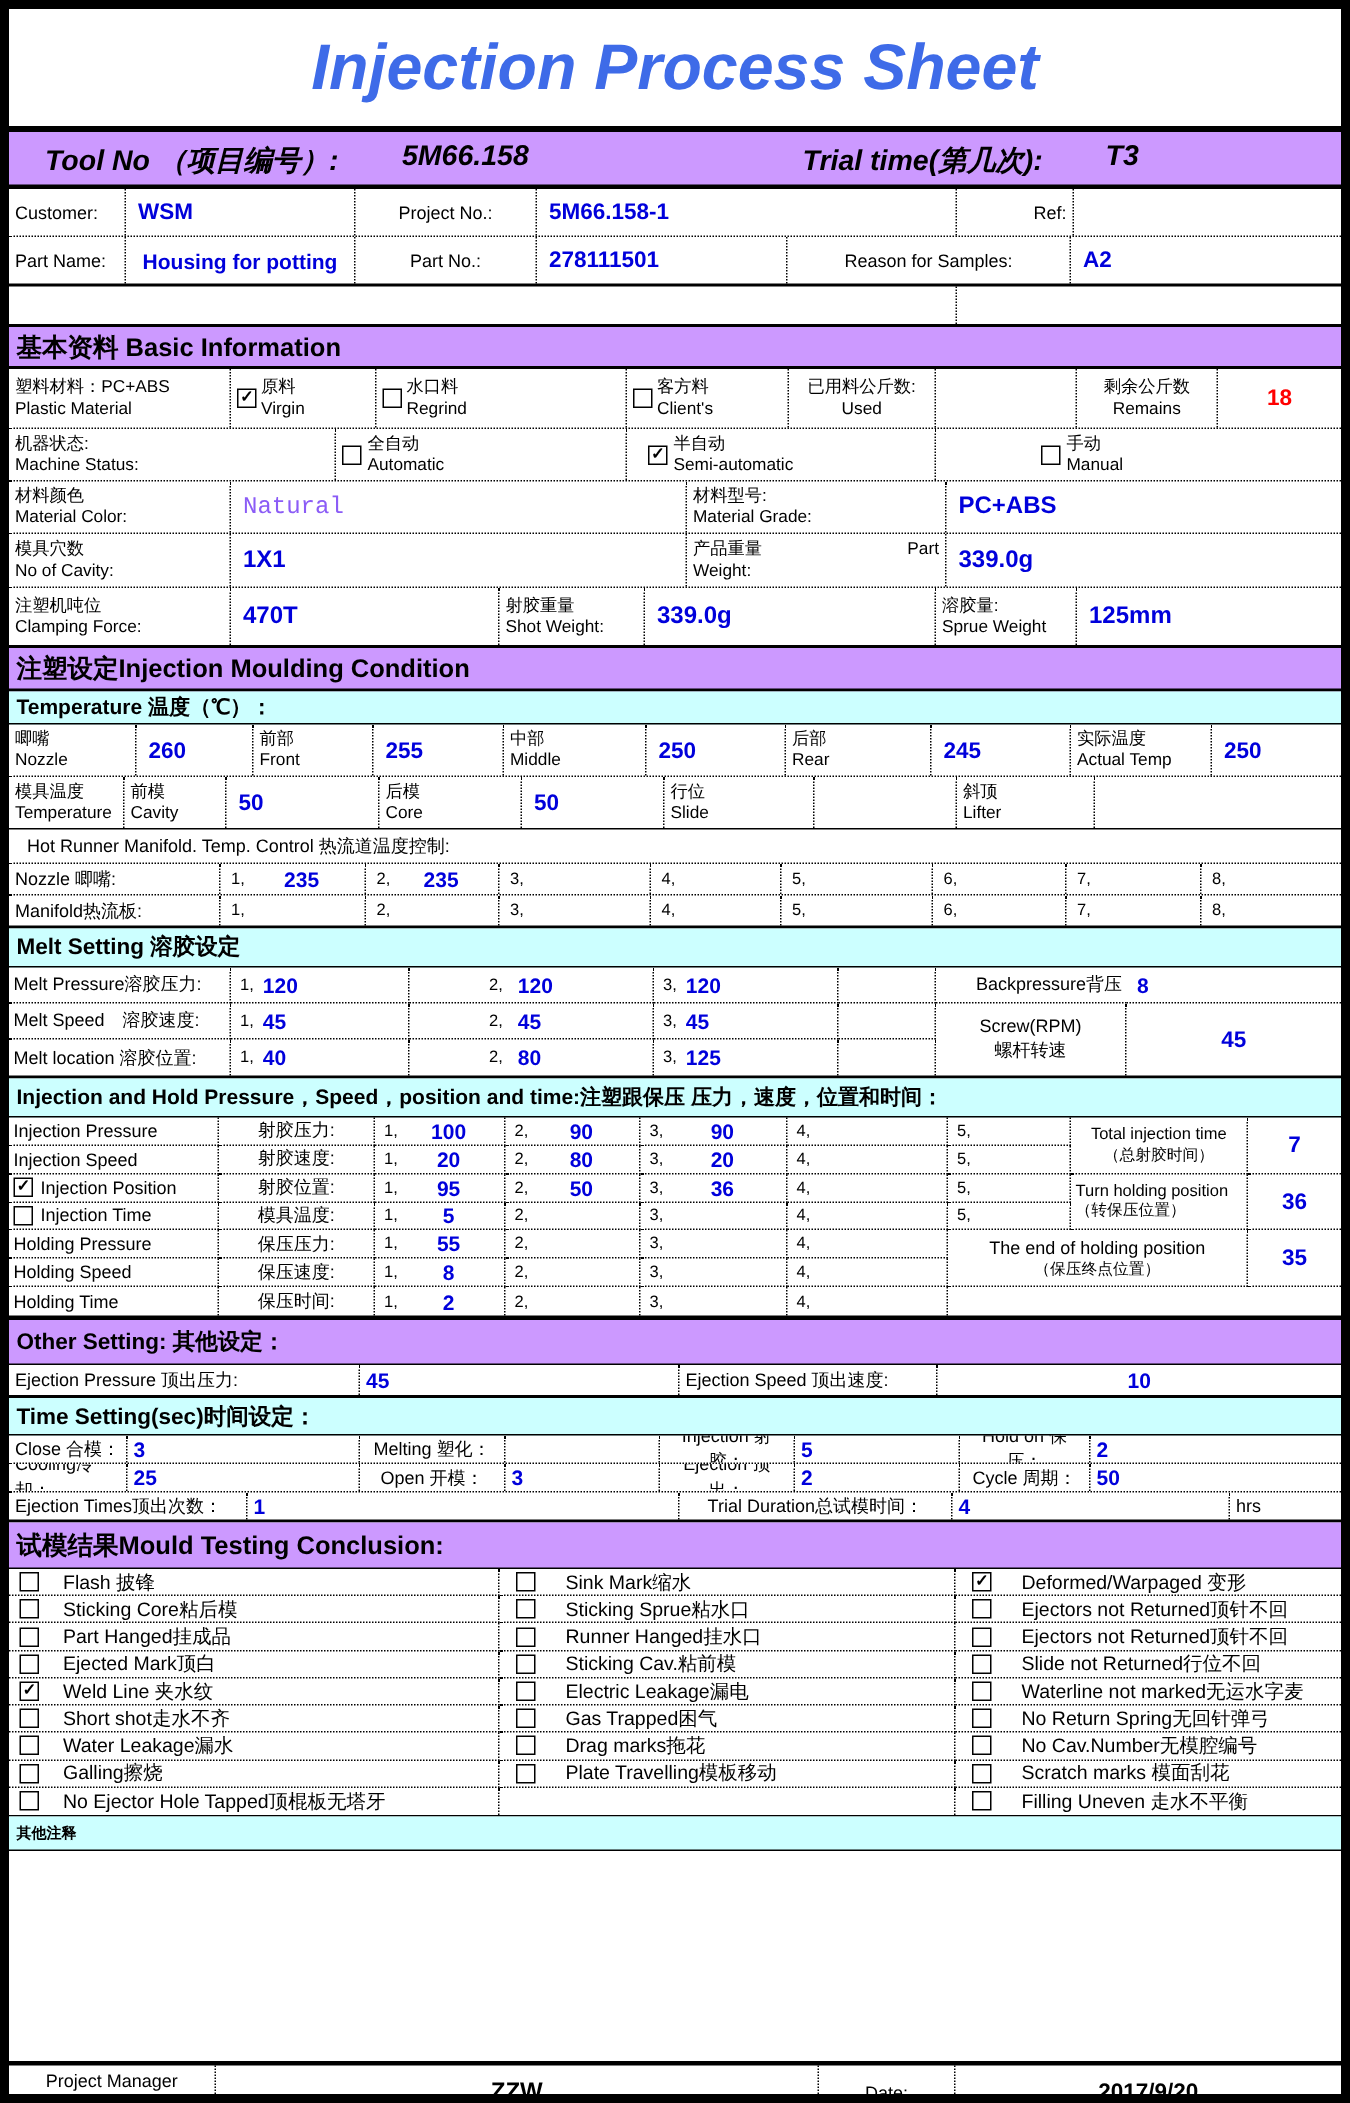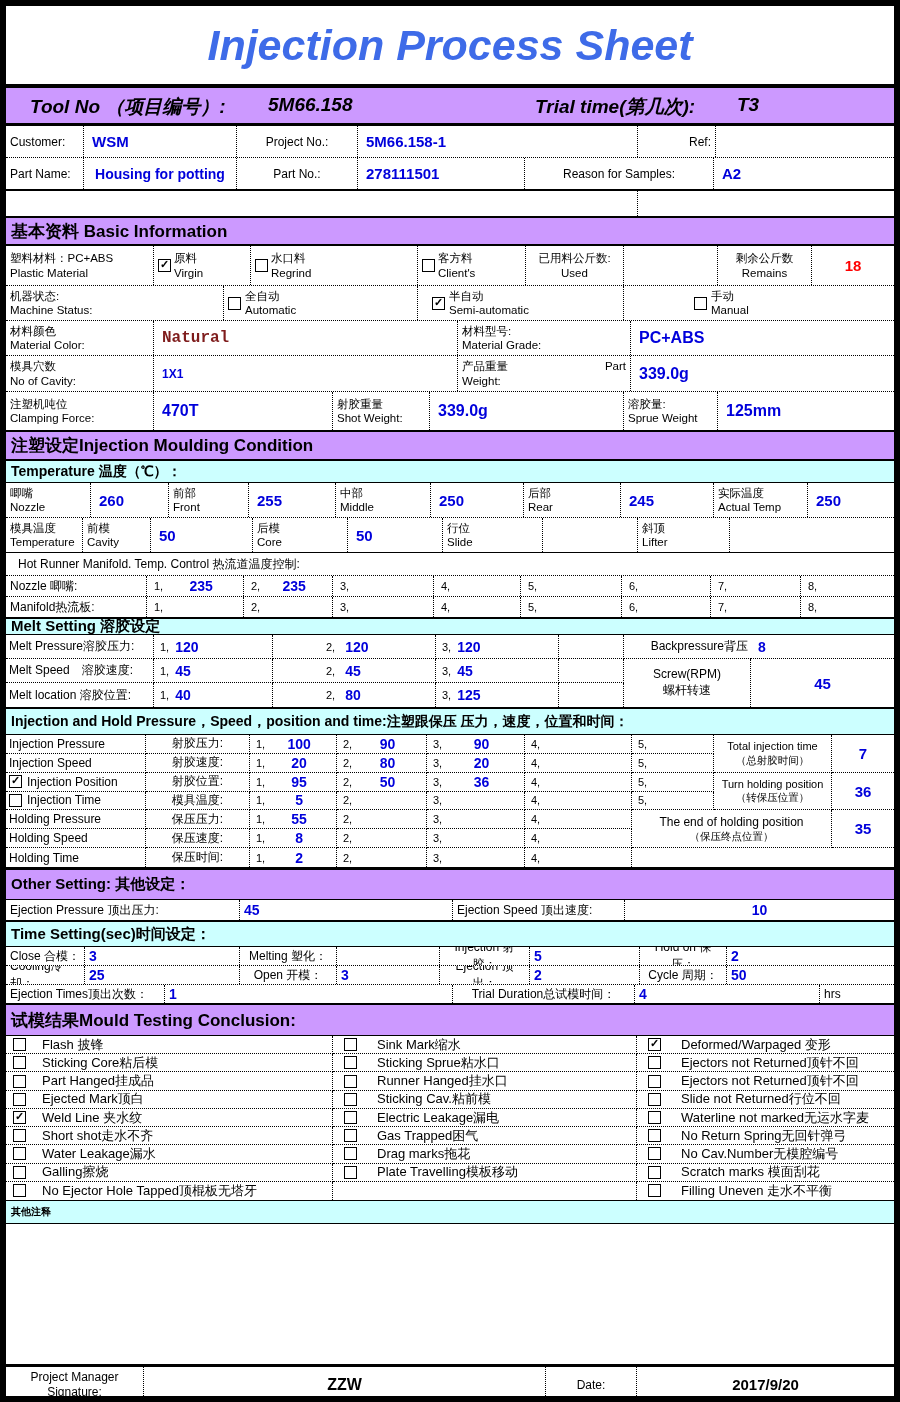--- a/index.html
+++ b/index.html
@@ -8,21 +8,21 @@
 .r{display:flex;width:100%}
 .c{border-right:1px dotted #000;padding:1px 4px;display:flex;align-items:center;overflow:hidden}
 .nr{border-right:none!important}
 .col{flex-direction:column;align-items:flex-start;justify-content:center;line-height:1.22}
 .ctr{justify-content:center!important;text-align:center}
 .s11{font-size:11.5px}
 .s12{font-size:12px}
 .s13{font-size:13px}
 .bv{color:#0000db;font-weight:bold;font-size:15px}
 .bv14{color:#0000db;font-weight:bold;font-size:14px}
-.bm{color:#7f1d1d;font-weight:bold;font-size:16px;font-family:"Liberation Mono",monospace}
+.bm{color:#8b5cf6;font-weight:normal;font-size:16px;font-family:"Liberation Mono",monospace}
 .red{color:#f00;font-weight:bold;font-size:15px}
 .band-p{background:#cc99ff;font-weight:bold;display:flex;align-items:center;padding-left:5px}
 .band-c{background:#ccffff;font-weight:bold;display:flex;align-items:center;padding-left:5px}
 .bd{border-bottom:1px dotted #000}
 .bs1{border-bottom:1px solid #000}
 .bs2{border-bottom:2px solid #000}
 .bs3{border-bottom:3px solid #000}
 .cb{width:13px;height:13px;border:1px solid #000;background:#fff;flex:none;position:relative}
 .cb.checked::after{content:"✓";position:absolute;left:1px;top:-2px;font-size:11px;font-weight:bold}
 .idx{font-size:11px;flex:none;padding-left:3px}
@@ -177,21 +177,21 @@
         <span class="bv" style="font-size:16px">PC+ABS</span>
       </div>
   </div>
 
   <div class="r bd" style="height:36px">
     <div class="c col s11" style="width:148px">
         <span>模具穴数</span>
         <span>No of Cavity:</span>
       </div>
     <div class="c vl" style="width:304px">
-        <span class="bv" style="font-size:12px">1X1</span>
+        <span class="bv" style="font-size:16px">1X1</span>
       </div>
     <div class="c col s11" style="width:173px">
         <span style="display:flex;width:100%">
           <span>产品重量</span>
           <span style="margin-left:auto">Part</span>
         </span>
         <span>Weight:</span>
       </div>
     <div class="c nr vl" style="flex:1">
         <span class="bv" style="font-size:16px">339.0g</span>
@@ -372,21 +372,21 @@
     <div class="c" style="width:90px">
         <span class="idx">7,</span>
         <span class="vc bv14"></span>
       </div>
     <div class="c nr" style="flex:1">
         <span class="idx">8,</span>
         <span class="vc bv14"></span>
       </div>
   </div>
 
-  <div class="band-c bs1" style="height:16px;font-size:15px">
+  <div class="band-c bs1" style="height:26px;font-size:15px">
       <span>Melt Setting 溶胶设定</span>
     </div>
 
   <div class="mgrid">
     <div class="gc s12">Melt Pressure溶胶压力:</div>
     <div class="gc">
         <span class="idx">1,</span>
         <span class="vc bv14" style="text-align:left;padding-left:6px">120</span>
       </div>
     <div class="gc">
@@ -518,21 +518,21 @@
         <span class="vc bv14">36</span>
       </div>
     <div class="gc">
         <span class="idx">4,</span>
         <span class="vc bv14"></span>
       </div>
     <div class="gc">
         <span class="idx">5,</span>
         <span class="vc bv14"></span>
       </div>
-    <div class="gc col ctr" style="grid-column:8;grid-row:3/5;align-items:center">
+    <div class="gc col ctr" style="grid-column:8;grid-row:3/5;align-items:flex-start">
         <span class="tiny1">Turn holding position</span>
         <span class="tiny2">（转保压位置）</span>
       </div>
     <div class="gc nr ctr" style="grid-column:9;grid-row:3/5">
         <span class="vc bv">36</span>
       </div>
 
     <div class="gc s12">
         <span class="cb"></span>
         <span style="margin-left:5px">Injection Time</span>

